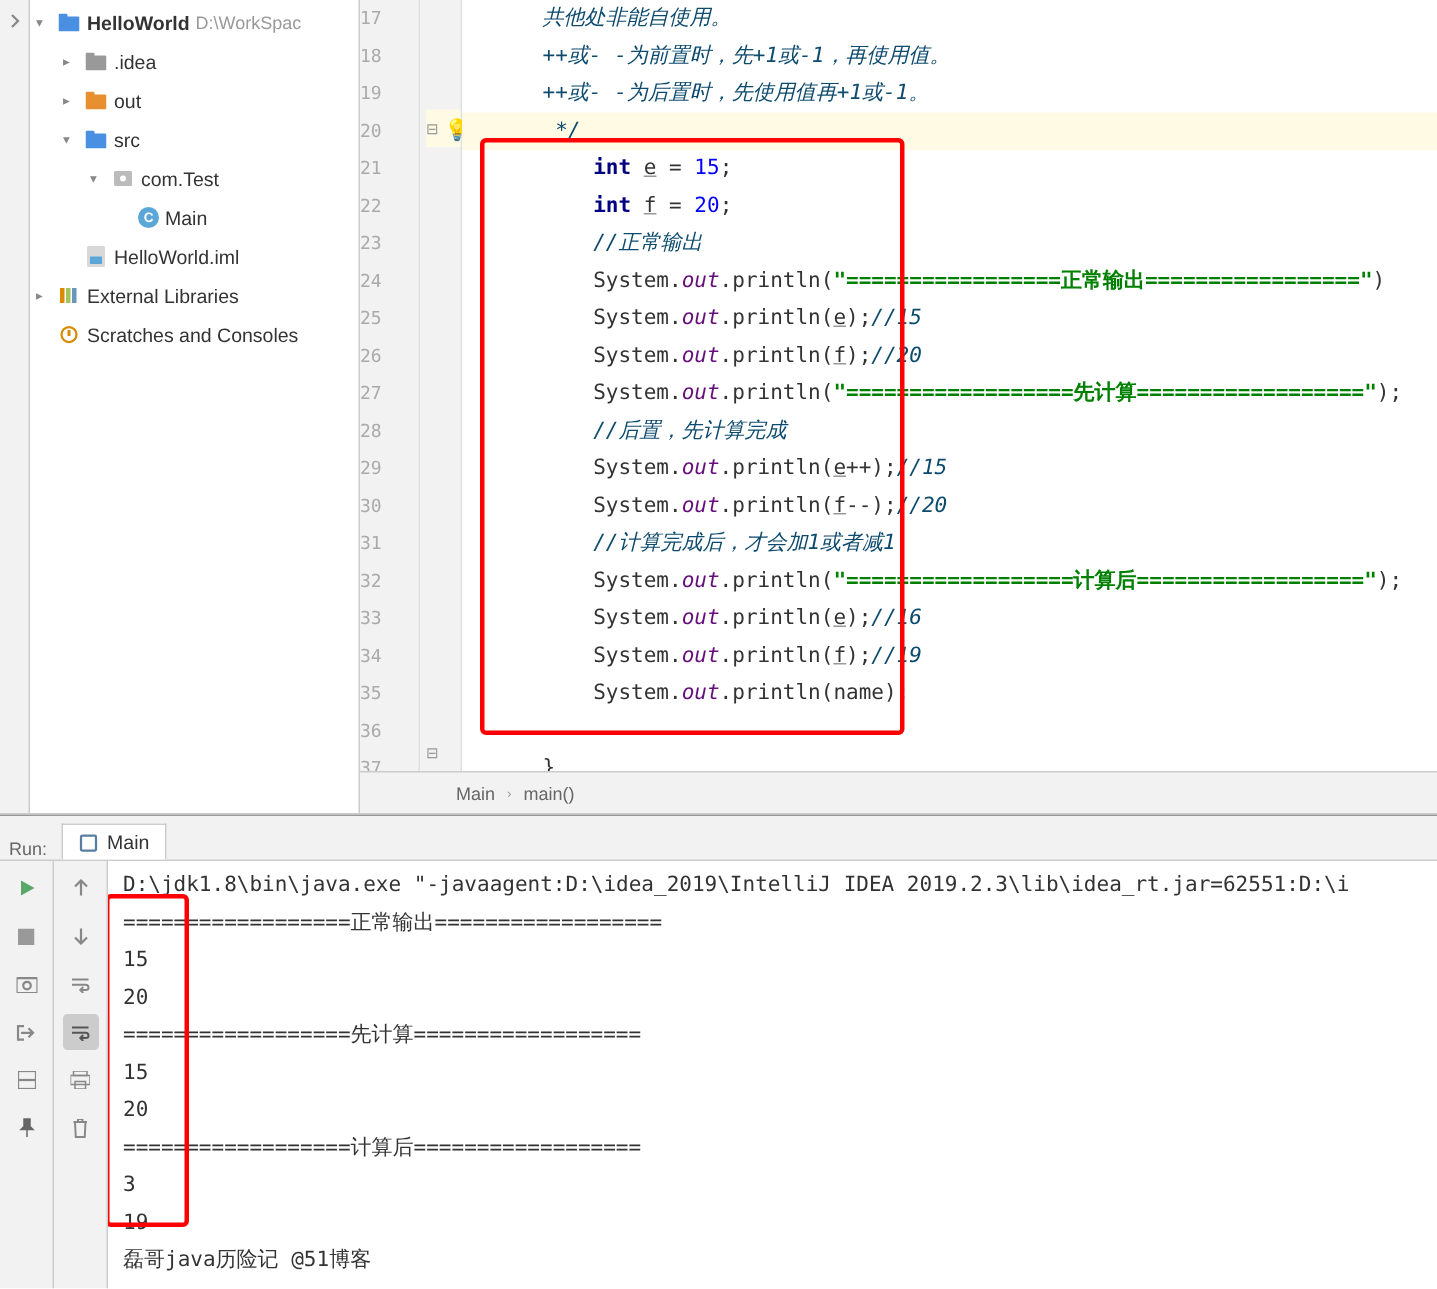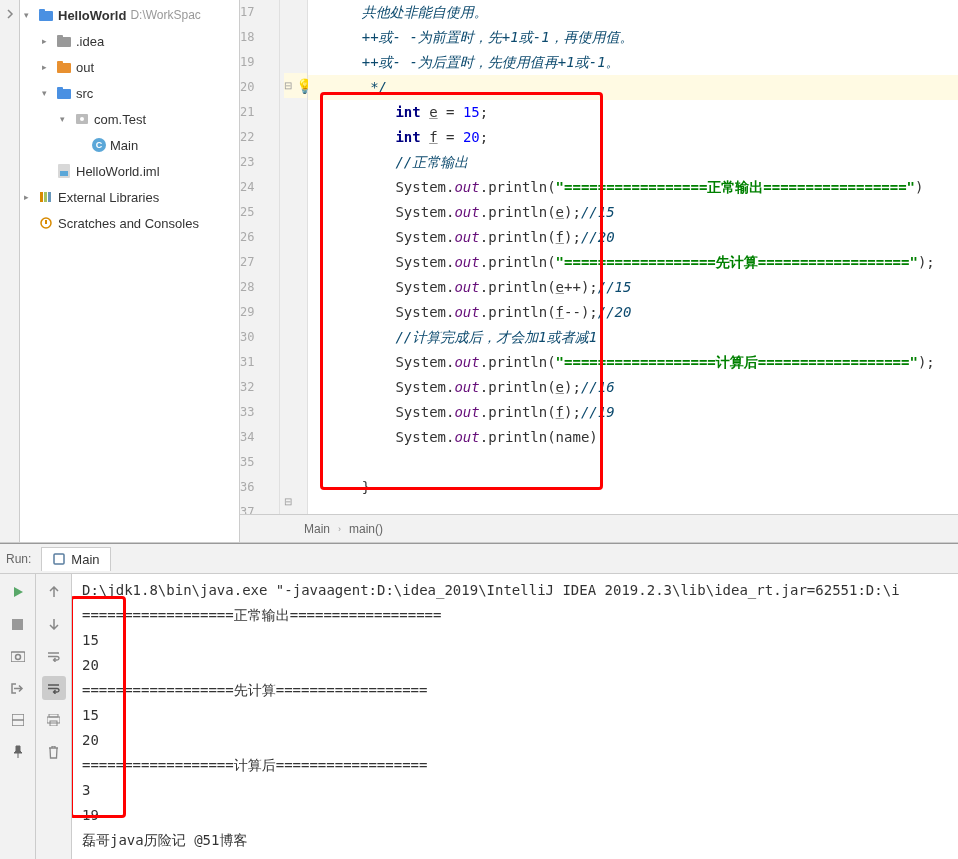--- a/index.html
+++ b/index.html
@@ -44,21 +44,21 @@
 .str { color: #008000; font-weight: bold; }
 .cmt { color: #0c4a6e; font-style: italic; }
 .num { color: #0000ff; }
 .underline { text-decoration: underline; text-decoration-color: #999; }
 .red-box { position: absolute; border: 3px solid #ff0000; border-radius: 4px; pointer-events: none; }
 .red-box-code { top: 92px; left: 12px; width: 283px; height: 398px; }
 .breadcrumb { height: 28px; background: #f2f2f2; border-top: 1px solid #ccc; display: flex; align-items: center; padding-left: 60px; font-size: 12px; color: #666; }
 .breadcrumb span { margin: 0 4px; }
 .bc-sep { color: #999; font-size: 9px; }
 .run-panel { height: 316px; display: flex; flex-direction: column; border-top: 1px solid #999; }
-.run-header { height: 30px; background: #f2f2f2; display: flex; align-items: center; padding: 0 6px; border-bottom: 1px solid #ccc; }
+.run-header { height: 30px; background: #f2f2f2; display: flex; align-items: flex-end; padding: 0 6px; border-bottom: 1px solid #ccc; }
 .run-label { font-size: 12px; color: #666; margin-right: 10px; }
 .run-tab { display: flex; align-items: center; padding: 4px 10px; background: #fff; border: 1px solid #ccc; border-bottom: none; font-size: 13px; }
 .run-tab-icon { width: 14px; height: 14px; margin-right: 5px; color: #5a7ea0; }
 .run-body { flex: 1; display: flex; }
 .run-toolbar { width: 36px; background: #f2f2f2; border-right: 1px solid #ccc; display: flex; flex-direction: column; align-items: center; padding-top: 6px; gap: 8px; }
 .run-toolbar2 { width: 36px; background: #f2f2f2; border-right: 1px solid #ccc; display: flex; flex-direction: column; align-items: center; padding-top: 6px; gap: 8px; }
 .tb-btn { width: 24px; height: 24px; display: flex; align-items: center; justify-content: center; cursor: pointer; font-size: 13px; color: #666; }
 .play { color: #59a869; }
 .stop { color: #888; }
 .console { flex: 1; font-family: "Consolas", monospace; font-size: 14px; line-height: 25px; padding: 4px 10px; position: relative; overflow: hidden; }
@@ -225,20 +225,21 @@
           <div class="code-line cmt"><span>    ++或- -为前置时，先+</span><span>1</span><span>或-</span><span>1</span><span>，再使用值。</span></div>
           <div class="code-line cmt"><span>    ++或- -为后置时，先使用值再+</span><span>1</span><span>或-</span><span>1</span><span>。</span></div>
           <div class="code-line hl-line"><span class="cmt">     */</span></div>
           <div class="code-line"><span>        </span><span class="kw">int</span><span> </span><span class="underline">e</span><span> = </span><span class="num">15</span><span>;</span></div>
           <div class="code-line"><span>        </span><span class="kw">int</span><span> </span><span class="underline">f</span><span> = </span><span class="num">20</span><span>;</span></div>
           <div class="code-line"><span class="cmt">        //正常输出</span></div>
           <div class="code-line"><span>        System.</span><span class="stat">out</span><span>.println(</span><span class="str">"==========</span><span class="str">=======正常输出================="</span><span>)</span></div>
           <div class="code-line"><span>        System.</span><span class="stat">out</span><span>.println(</span><span class="underline">e</span><span>);</span><span class="cmt">//15</span></div>
           <div class="code-line"><span>        System.</span><span class="stat">out</span><span>.println(</span><span class="underline">f</span><span>);</span><span class="cmt">//20</span></div>
           <div class="code-line"><span>        System.</span><span class="stat">out</span><span>.println(</span><span class="str">"==========</span><span class="str">========先计算=================="</span><span>);</span></div>
+          <div class="code-line"><span class="cmt">        //后置，先计算完成</span></div>
           <div class="code-line"><span>        System.</span><span class="stat">out</span><span>.println(</span><span class="underline">e</span><span>++);</span><span class="cmt">//15</span></div>
           <div class="code-line"><span>        System.</span><span class="stat">out</span><span>.println(</span><span class="underline">f</span><span>--);</span><span class="cmt">//20</span></div>
           <div class="code-line"><span class="cmt"><span>        //计算完成后，才会加</span><span>1</span><span>或者减</span><span>1</span></span></div>
           <div class="code-line"><span>        System.</span><span class="stat">out</span><span>.println(</span><span class="str">"==========</span><span class="str">========计算后=================="</span><span>);</span></div>
           <div class="code-line"><span>        System.</span><span class="stat">out</span><span>.println(</span><span class="underline">e</span><span>);</span><span class="cmt">//16</span></div>
           <div class="code-line"><span>        System.</span><span class="stat">out</span><span>.println(</span><span class="underline">f</span><span>);</span><span class="cmt">//19</span></div>
           <div class="code-line"><span>        System.</span><span class="stat">out</span><span>.println(</span><span>name</span><span>);</span></div>
           <div class="code-line"><span></span></div>
           <div class="code-line"><span>    }</span></div>
           <div class="red-box red-box-code"></div>

